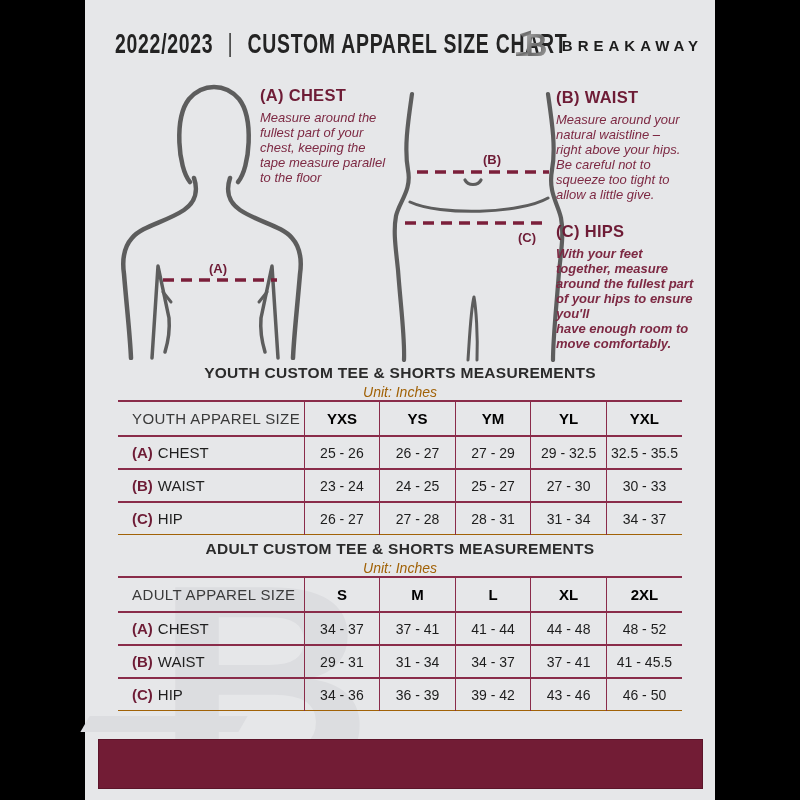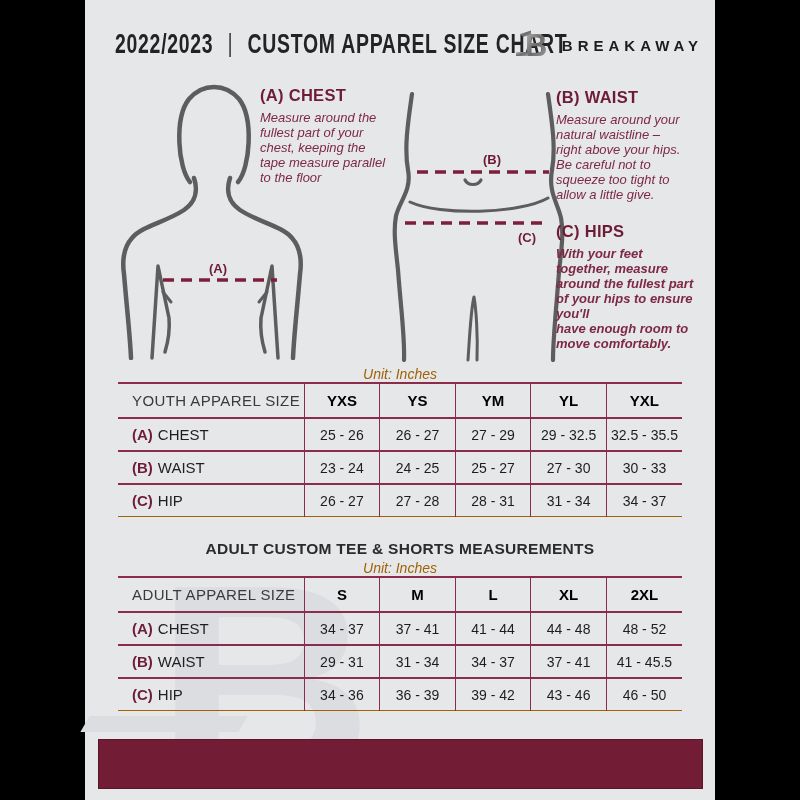--- a/index.html
+++ b/index.html
@@ -144,20 +144,21 @@
     <div class="guide-head" style="left:471px; top:222px;">(C) HIPS</div>
     <div class="guide-text" style="left:471px; top:246px; width:160px;font-weight:bold;">With your feet
 together, measure
 around the fullest part
 of your hips to ensure
 you'll
 have enough room to
 move comfortably.</div>
 
     <div class="section" style="top:364px;">
+      <div class="tbl-title">YOUTH CUSTOM TEE &amp; SHORTS MEASUREMENTS</div>
       <div class="tbl-unit">Unit: Inches</div>
       <table>
         <colgroup>
             <col class="c-label">
             <col>
             <col>
             <col>
             <col>
             <col>
           </colgroup>

